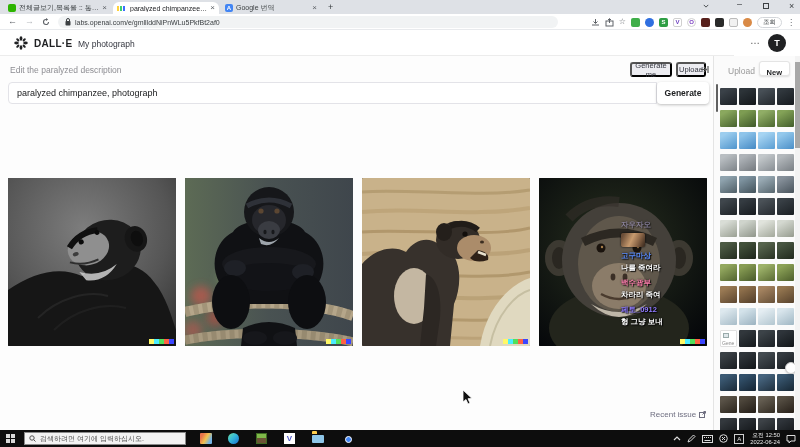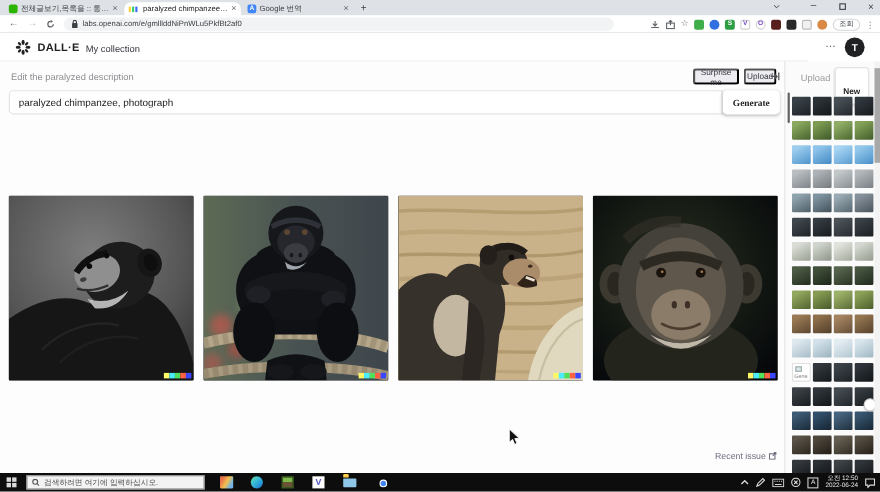--- a/index.html
+++ b/index.html
@@ -59,21 +59,21 @@
   .pill-btn { position:absolute; top:6px; height:15px; background:#ececf1; border-radius:3px;
               font-size:7.5px; color:#353740; display:flex; align-items:center; justify-content:center;
               padding:0 6px; }
   .collapse-ic { position:absolute; left:700px; top:9px; }
   .prompt-input { position:absolute; left:8px; top:26px; width:649px; height:22px; background:#fff;
                   border:1px solid #e3e3e8; border-radius:4px 0 0 4px; font-size:9px; color:#202123;
                   padding:0 8px; font-family:"Liberation Sans","DejaVu Sans",sans-serif; }
   .generate-btn { position:absolute; left:657px; top:26px; width:52px; height:22px; background:#fff;
                   border:none; border-radius:4px; box-shadow:0 1px 3px rgba(0,0,0,.25);
                   font-size:8.5px; font-weight:bold; color:#202123;
-                  font-family:Liberation Serif, serif; }
+                  font-family:Liberation Sans, sans-serif; }
   .images { position:absolute; left:8px; top:122px; display:flex; gap:9px; }
   .genimg { position:relative; width:168px; height:168px; overflow:hidden; border-radius:1px; background:#222; }
   .genimg svg { display:block; width:168px; height:168px; }
   .wm { position:absolute; right:2px; bottom:2px; display:flex; }
   .wm i { display:block; width:5px; height:5px; }
   .chat-overlay { position:absolute; left:82px; top:38px; width:86px; }
   .chat-line { font-size:7.5px; font-weight:bold; line-height:12px; white-space:nowrap;
                text-shadow:0 0 2px #000, 1px 1px 1px rgba(0,0,0,.9); }
   .chat-line.user { margin-top:3px; }
   .chat-avatar { width:24px; height:14px; border-radius:2px; margin:2px 0;
@@ -81,21 +81,21 @@
                  box-shadow:0 0 2px #000; }
   .report { position:absolute; left:650px; top:354px; font-size:8px; color:#6e6e80;
             display:flex; align-items:center; gap:3px; }
   .cursor { position:absolute; left:462px; top:334px; }
 
   
   .sidebar { position:absolute; left:713px; top:56px; width:87px; height:374px;
              background:#fbfbfb; border-left:1px solid #e4e4e4; }
   .scroll-mark { position:absolute; left:2px; top:28px; width:2px; height:28px; background:#606060; border-radius:1px; }
   .recent-lbl { position:absolute; left:14px; top:10px; font-size:8.5px; color:#9a9a9a; }
-  .new-btn { position:absolute; right:10px; top:5px; height:15px; padding:16px 7px; background:#fff;
+  .new-btn { position:absolute; right:10px; top:5px; height:15px; padding:6px 7px; background:#fff;
              border:1px solid #e4e4e4; border-radius:3px; box-shadow:0 1px 2px rgba(0,0,0,.12);
              font-size:7.5px; font-weight:bold; color:#202123;
              font-family:"Liberation Sans","DejaVu Sans",sans-serif; }
   .thumbs { position:absolute; left:6px; top:32px; width:74px; display:grid;
             grid-template-columns:repeat(4,17px); grid-auto-rows:17px; column-gap:2px; row-gap:5px; }
   .thumb { width:17px; height:17px; border-radius:1px; }
   .thumb.broken { background:#fff; border:1px solid #e0e0e0; position:relative; overflow:hidden; }
   .thumb.broken i { position:absolute; left:2px; top:2px; width:6px; height:5px;
                     border:1px solid #9aa; background:#dfe7ea; }
   .thumb.broken s { position:absolute; left:1px; bottom:0; font-size:5px; color:#888; text-decoration:none; }
@@ -211,28 +211,28 @@
         <ellipse cx="7" cy="11.5" rx="1.4" ry="2.3"></ellipse>
         <ellipse cx="2.5" cy="7" rx="2.3" ry="1.4"></ellipse>
         <ellipse cx="11.5" cy="7" rx="2.3" ry="1.4"></ellipse>
         <ellipse cx="3.8" cy="3.8" rx="1.9" ry="1.1" transform="rotate(45 3.8 3.8)"></ellipse>
         <ellipse cx="10.2" cy="10.2" rx="1.9" ry="1.1" transform="rotate(45 10.2 10.2)"></ellipse>
         <ellipse cx="10.2" cy="3.8" rx="1.9" ry="1.1" transform="rotate(-45 10.2 3.8)"></ellipse>
         <ellipse cx="3.8" cy="10.2" rx="1.9" ry="1.1" transform="rotate(-45 3.8 10.2)"></ellipse>
       </g>
     </svg>
     <span class="brand">DALL·E</span>
-    <span class="mycol">My collection</span>
+    <span class="mycol">My photograph</span>
     <span class="hmenu">…</span>
     <span class="avatar">T</span>
   </div>
 
   <div class="content">
     <span class="edit-label">Edit the paralyzed description</span>
-    <button class="pill-btn" style="left:630px;width:42px;">Surprise me</button>
+    <button class="pill-btn" style="left:630px;width:42px;">Generate me</button>
     <button class="pill-btn" style="left:676px;width:30px;">Upload</button>
     <svg class="collapse-ic" width="9" height="9" viewBox="0 0 9 9">
       <path d="M0.5,4.5 H6 M4,2 L6.5,4.5 L4,7" fill="none" stroke="#555" stroke-width="1.1"></path>
       <path d="M8,1 V8" stroke="#555" stroke-width="1.2"></path>
     </svg>
     <input class="prompt-input" value="paralyzed chimpanzee, photograph" style="">
     <button class="generate-btn">Generate</button>
 
     <div class="images">
 
@@ -382,20 +382,30 @@
           <circle cx="98" cy="70" r="4.5" fill="#1a130d"></circle>
           <circle cx="63" cy="69" r="1.2" fill="#a87f4a"></circle>
           <circle cx="99" cy="69" r="1.2" fill="#a87f4a"></circle>
           <ellipse cx="80" cy="108" rx="27" ry="23" fill="#8b7c69"></ellipse>
           <ellipse cx="74" cy="99" rx="2.4" ry="3.4" fill="#3b2f26"></ellipse>
           <ellipse cx="86" cy="99" rx="2.4" ry="3.4" fill="#3b2f26"></ellipse>
           <path d="M62,116 Q80,126 98,116" stroke="#4a3b2e" stroke-width="2.5" fill="none"></path>
           <path d="M52,126 Q80,152 108,126 Q80,142 52,126 Z" fill="#cdc4b5" opacity=".9"></path>
           <path d="M30,40 Q50,20 80,24" stroke="#332f29" stroke-width="10" fill="none" opacity=".6"></path>
         </svg>
+        <div class="chat-overlay">
+            <div class="chat-line user" style="color: rgb(167, 158, 207); opacity: 0.6;">자우자오</div>
+            <div class="chat-avatar"></div>
+            <div class="chat-line user" style="color: rgb(91, 141, 255);">고구마상</div>
+            <div class="chat-line" style="color: rgb(255, 255, 255);">나를 죽여라</div>
+            <div class="chat-line user" style="color: rgb(255, 127, 174);">백수광부</div>
+            <div class="chat-line" style="color: rgb(255, 255, 255);">차라리 죽여</div>
+            <div class="chat-line user" style="color: rgb(143, 123, 255);">페토_0912</div>
+            <div class="chat-line" style="color: rgb(255, 255, 255);">형 그냥 보내</div>
+          </div>
         <span class="wm">
             <i style="background: rgb(255, 248, 102);"></i>
             <i style="background: rgb(76, 236, 255);"></i>
             <i style="background: rgb(81, 224, 91);"></i>
             <i style="background: rgb(255, 98, 67);"></i>
             <i style="background: rgb(59, 70, 255);"></i>
           </span>
       </div>
     </div>
 

